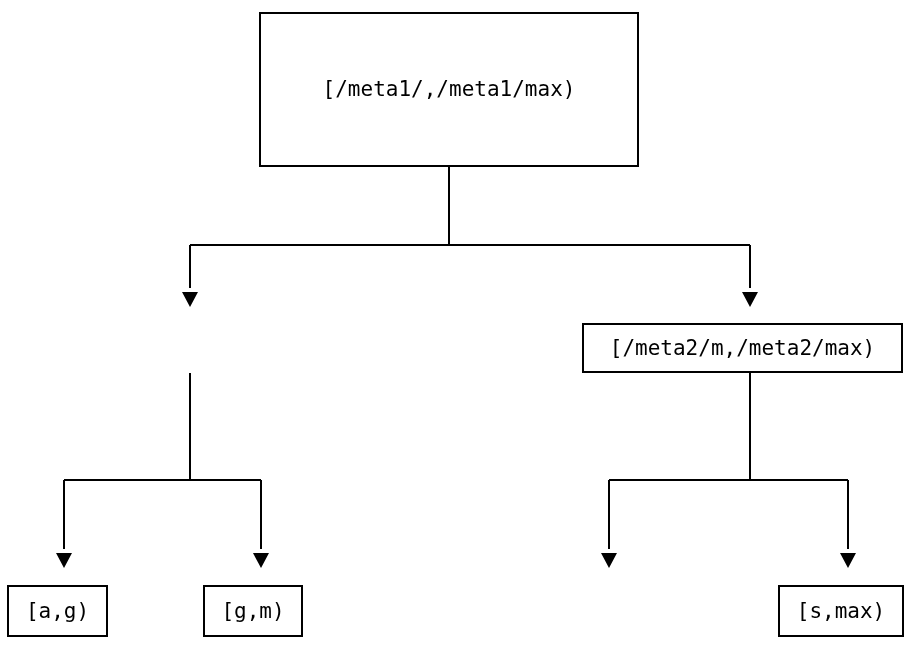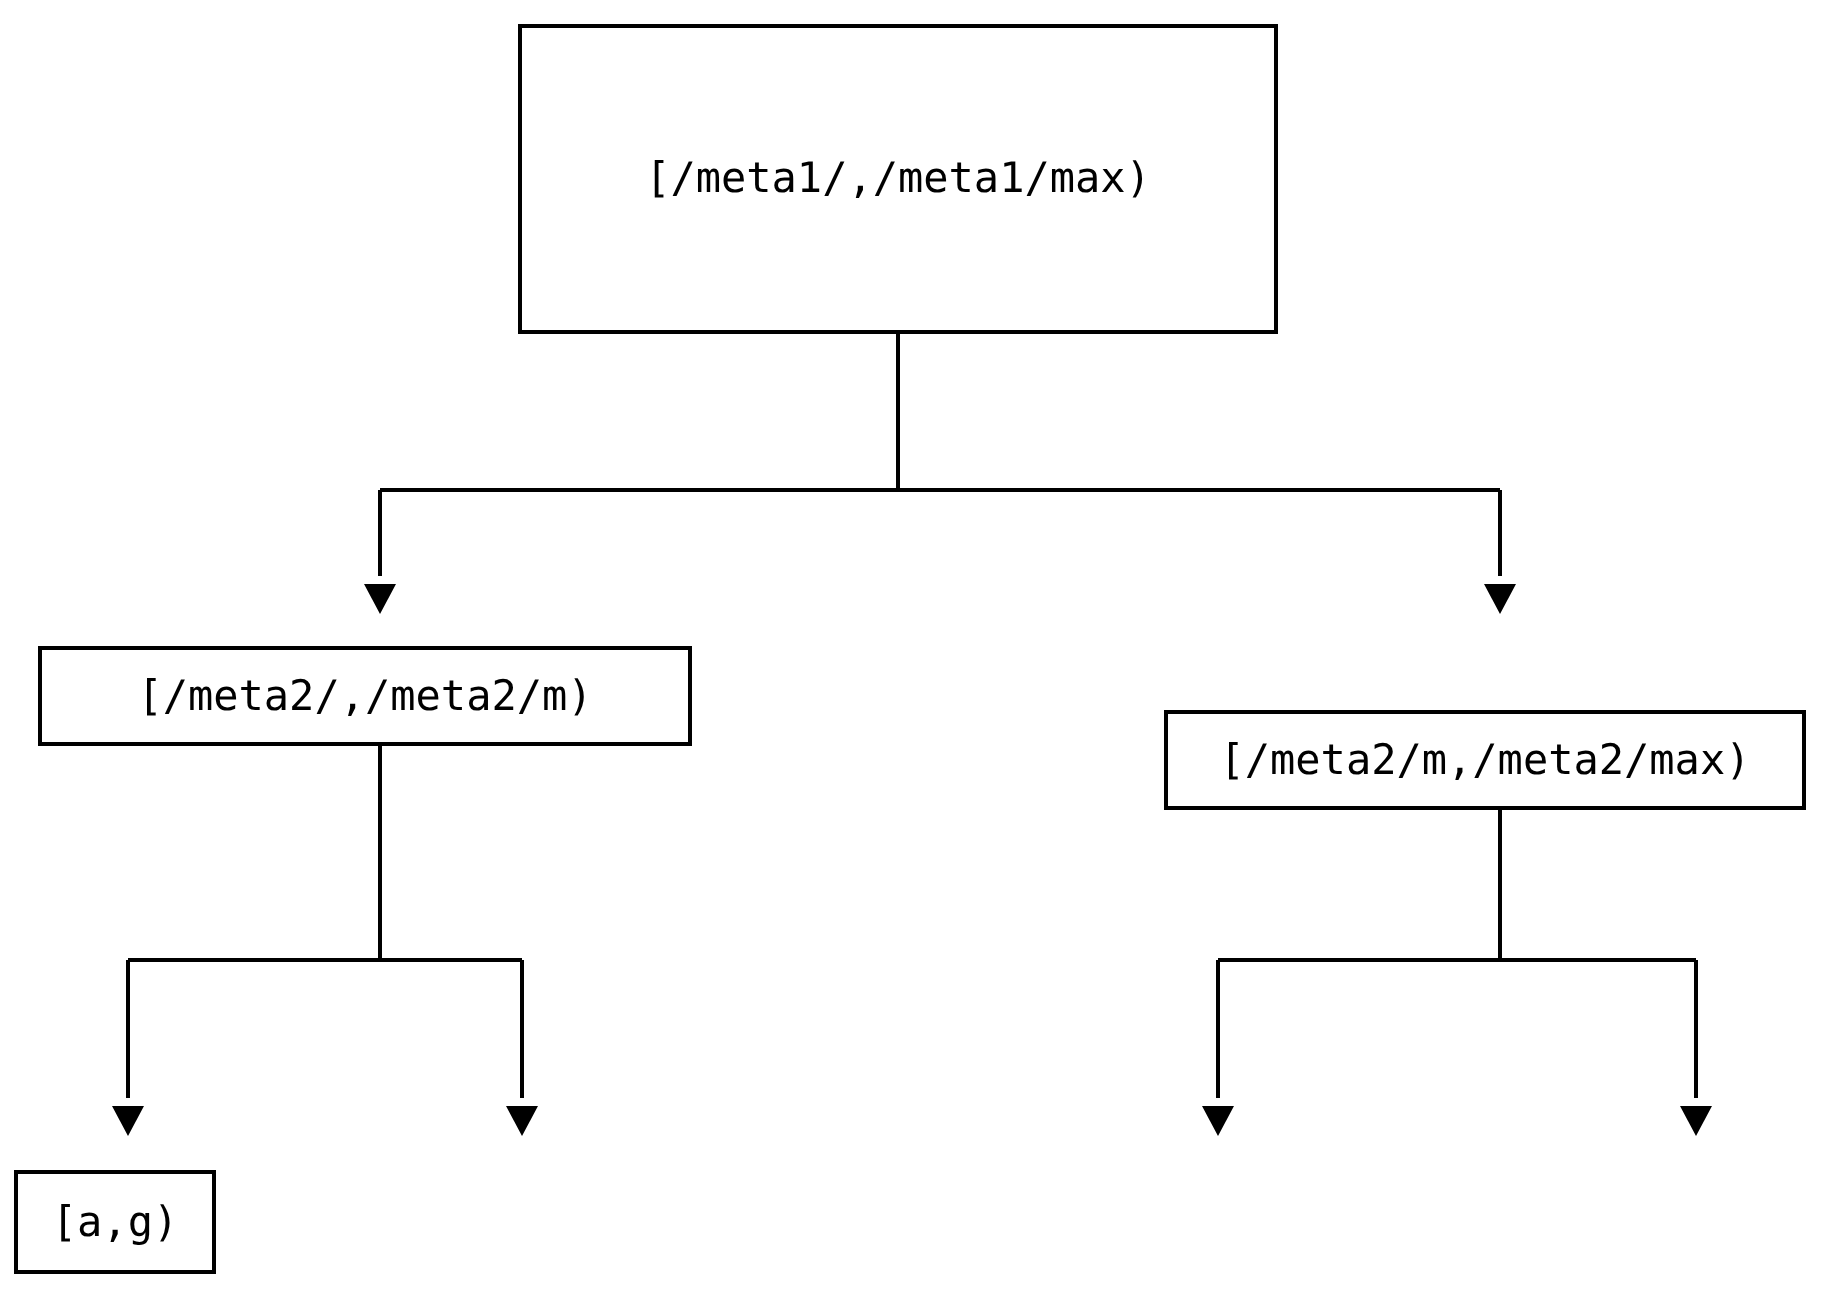--- a/index.html
+++ b/index.html
@@ -87,28 +87,31 @@
     <line x1="609" y1="480" x2="609" y2="549"></line>
     <polygon class="arrowhead" points="601,553 617,553 609,568"></polygon>
     <line x1="848" y1="480" x2="848" y2="549"></line>
     <polygon class="arrowhead" points="840,553 856,553 848,568"></polygon>
   </svg>
 
   <div class="node-box" style="left:259px; top:12px; width:380px; height:155px;">
     <span class="node-label">[/meta1/,/meta1/max)</span>
   </div>
 
-  <div class="node-box" style="left:19px; top:323px; width:327px; height:50px;">
-    <span class="node-label">[/meta2/,/meta2/m)</span>
-  </div>
 
-  <div class="node-box" style="left:582px; top:323px; width:321px; height:50px;margin-top:32px;">
+  <div class="node-box" style="left:582px; top:323px; width:321px; height:50px;">
     <span class="node-label">[/meta2/m,/meta2/max)</span>
   </div>
 
   <div class="node-box" style="left:7px; top:585px; width:101px; height:52px;text-align:right;">
     <span class="node-label">[a,g)</span>
   </div>
 
+  <div class="node-box" style="left:203px; top:585px; width:100px; height:52px;">
+    <span class="node-label">[g,m)</span>
+  </div>
 
 
+  <div class="node-box" style="left:778px; top:585px; width:126px; height:52px;">
+    <span class="node-label">[s,max)</span>
+  </div>
 
 </div>
 
 </body></html>

